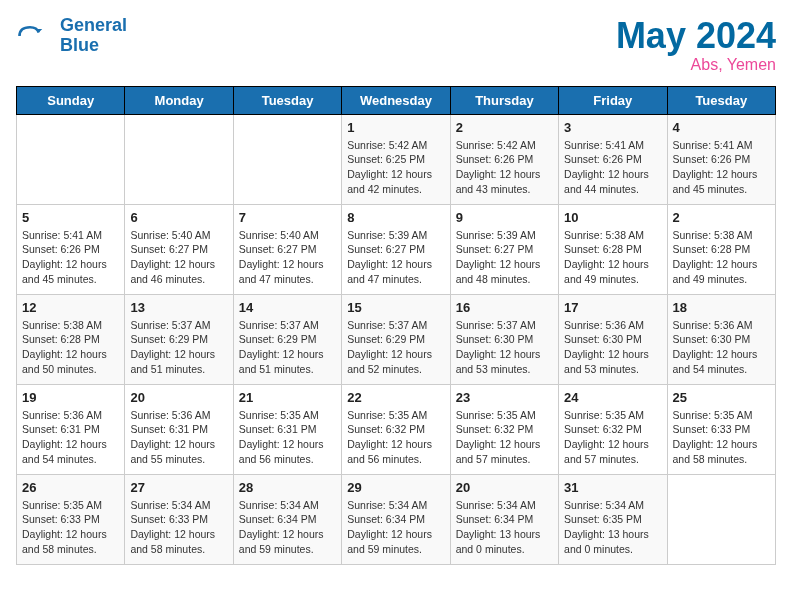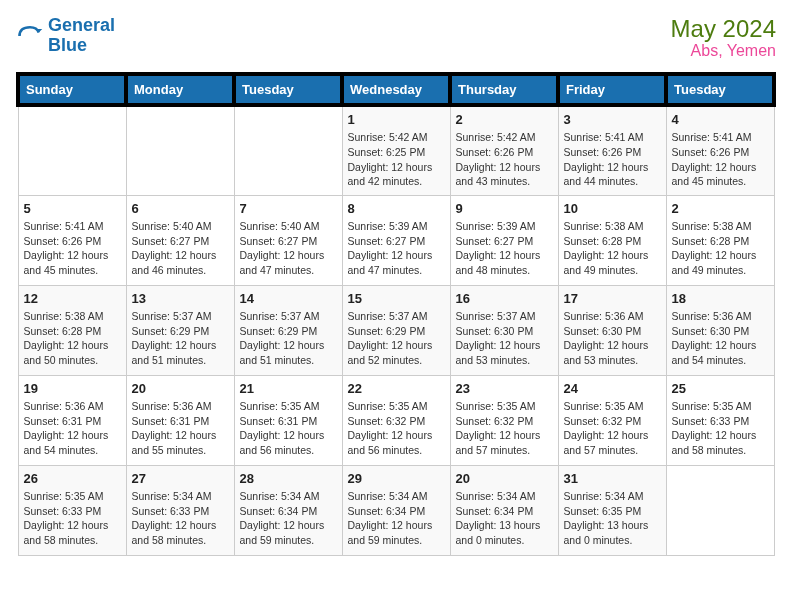--- a/index.html
+++ b/index.html
@@ -12,61 +12,61 @@
     }
     .header {
       display: flex;
       justify-content: space-between;
       align-items: flex-start;
       margin-bottom: 12px;
     }
     .logo {
       display: flex;
       align-items: center;
-      gap: 4px;
+      gap: 16px;
     }
     .logo-text {
       font-size: 18px;
       font-weight: bold;
       color: #333;
       line-height: 1.1;
     }
     .logo-text span {
       color: #1a6faf;
     }
     .logo-icon {
       width: 28px;
       height: 28px;
     }
     .title-block {
       text-align: right;
     }
     .month-title {
-      font-size: 24px;
-      font-weight: normal;
-      color: #4d7c0f;
+      font-size: 36px;
+      font-weight: bold;
+      color: #0369a1;
       line-height: 1.1;
     }
     .location {
       font-size: 16px;
       color: #ec4899;
     }
     table {
       width: 100%;
       border-collapse: collapse;
       table-layout: fixed;
     }
     thead tr th {
       background: #1a6faf;
       color: #fff;
-      text-align: left;
+      text-align: center;
       padding: 6px 6px;
       font-size: 13px;
       font-weight: bold;
-      border: 4px solid #000000;
+      border: 1px solid #000000;
     }
     tbody tr td {
       border: 1px solid #ccc;
       vertical-align: top;
       padding: 5px 5px;
       height: 90px;
       background: #fff;
     }
     tbody tr:nth-child(odd) td {
       background: #f9f9f9;

